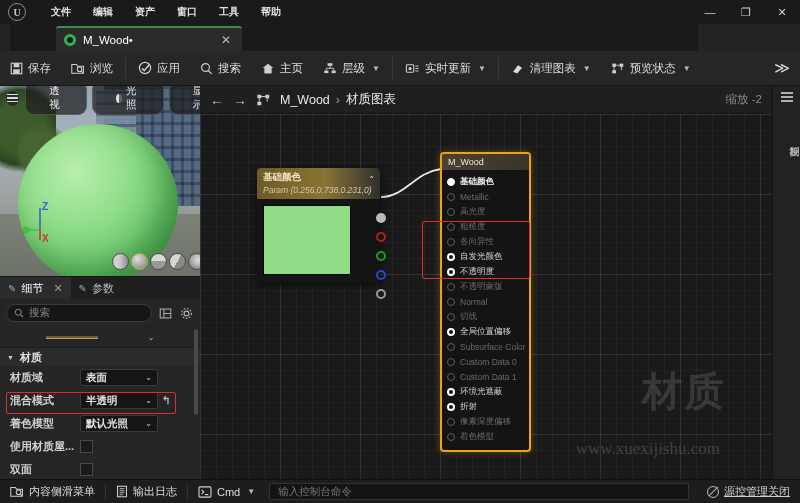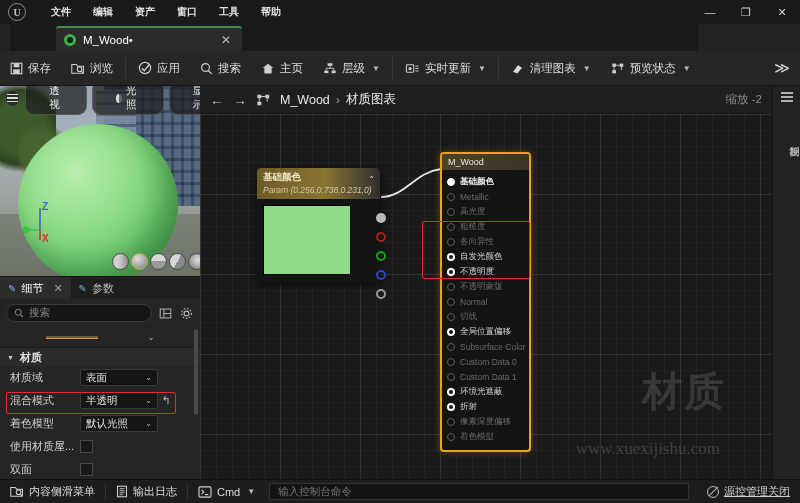--- a/index.html
+++ b/index.html
@@ -65,21 +65,21 @@
   .dtab.active { background:#2c2c2c; color:#fff; }
   .dtab .x { margin-left:5px; color:#9a9a9a; font-size:11px;}
   .penicon { color:#7ea6d8; font-size:10px; }
   .dsearchrow { display:flex; align-items:center; gap:5px; padding:5px 6px; }
   .dsearch { flex:1; height:18px; background:#161616; border:1px solid #3a3a3a; border-radius:9px; display:flex; align-items:center; gap:5px; padding:0 7px; color:#8a8a8a; font-size:10.5px;}
   .dicnbtn { width:16px;height:16px; color:#bbb; display:flex;align-items:center;justify-content:center; font-size:11px;}
   .dprop-top { height:20px; display:flex; align-items:center; justify-content:center; gap:50px; padding:0 14px;}
   .dprop-top .bar { width:52px; height:3px; background:#6b5a3a; border-bottom:1px solid #c89f4e;}
   .sect { display:flex; align-items:center; gap:6px; height:19px; background:#2b2b2b; padding:0 7px; font-size:11px; color:#e0e0e0; font-weight:bold; border-top:1px solid #1d1d1d;}
   .tri { font-size:7px; color:#ccc; }
-  .prow { display:flex; align-items:center; height:23px; padding:0 4px 0 10px; font-size:11px; color:#cfcfcf;}
+  .prow { display:flex; align-items:center; height:23px; padding:0 4px 0 10px; font-size:11px; color:#cfcfcf;font-weight:bold;}
   .plabel { width:70px; }
   .pcombo { flex:1; max-width:78px; height:17px; background:#151515; border:1px solid #3a3a3a; border-radius:2px; display:flex; align-items:center; justify-content:space-between; padding:0 5px; font-size:10.5px; color:#e2e2e2;}
   .pcheck { width:13px;height:13px;background:#1a1a1a;border:1px solid #4a4a4a;}
   .preset { width:16px;text-align:center;color:#b9b9b9;font-size:11px;}
   .hl-row { position:absolute; left:6px; width:170px; height:22px; border:1.6px solid #e02b2b; border-radius:2px; pointer-events:none;}
   .dscroll { position:absolute; right:2px; top:52px; width:4px; height:86px; background:#4a4a4a; border-radius:2px;}
 
   
   .graphwrap { position:absolute; left:200px; top:86px; width:572px; height:393px; background:#1b1b1b;}
   .gbar { height:28px; display:flex; align-items:center; gap:9px; padding:0 10px; background:#1f1f1f; border-bottom:1px solid #141414;}

